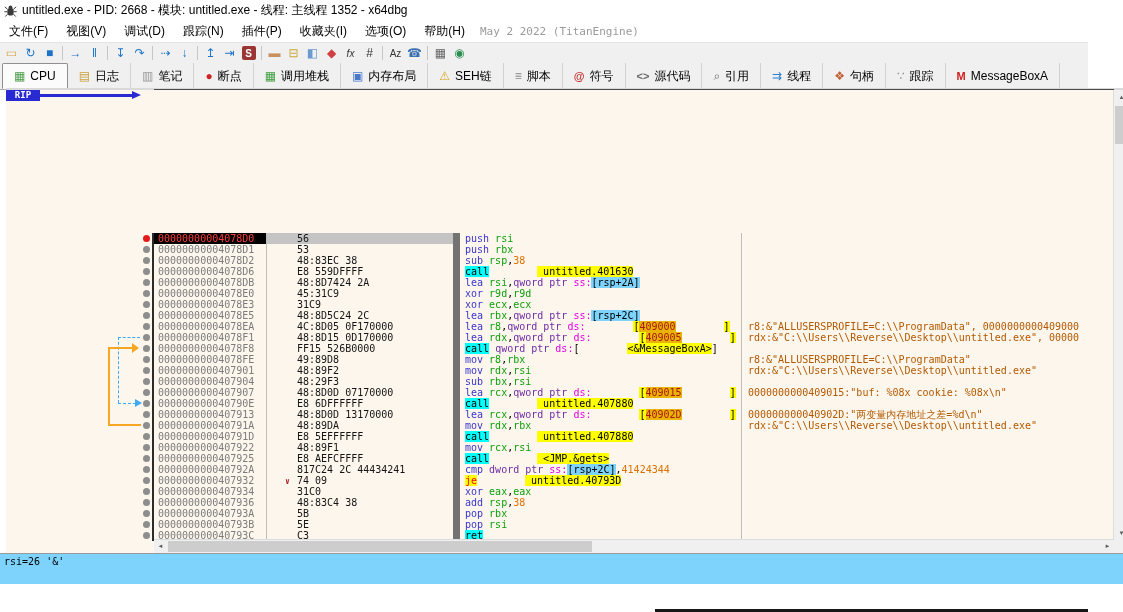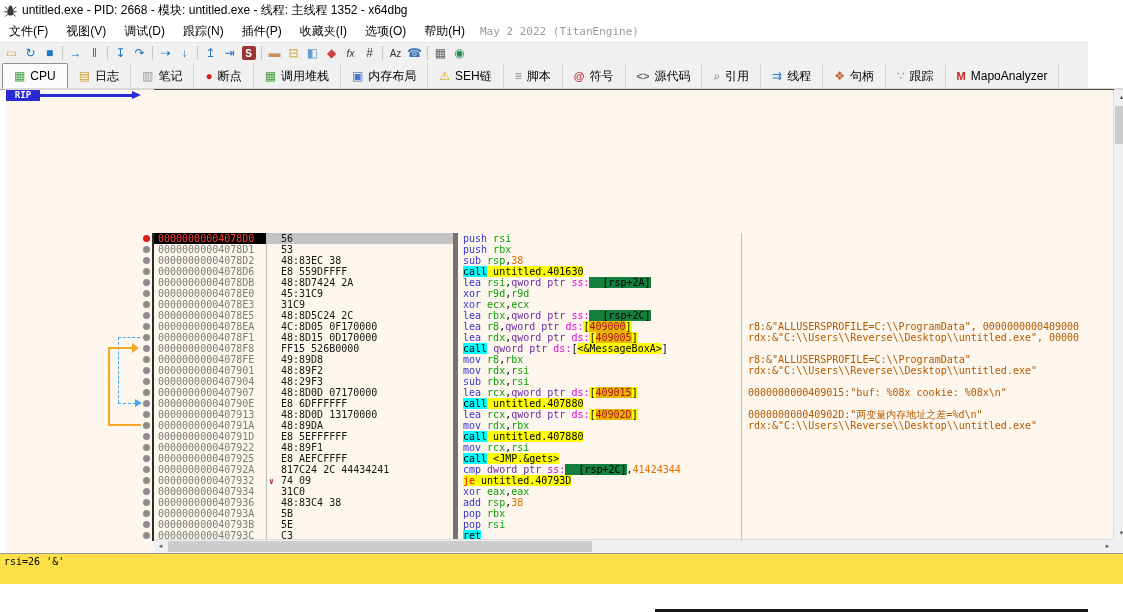--- a/index.html
+++ b/index.html
@@ -29,32 +29,32 @@
   .topstrip{position:absolute;top:0;left:0;right:0;height:2px;background:#d9d9d9;}
   .tableline{position:absolute;top:1px;left:148px;right:15px;height:1px;background:#4a4a4a;}
   .rows{position:absolute;top:2px;left:0;right:15px;height:451px;overflow:hidden;
         font-family:"DejaVu Sans Mono",monospace;font-size:10px;line-height:11px;white-space:pre;}
   .row{display:flex;height:11px;}
   .row>div{box-sizing:border-box;overflow:hidden;}
   .c-margin{width:148px;position:relative;border-right:2px solid #2b2b2b;flex:none;}
   .dot{position:absolute;left:137px;top:2px;width:7px;height:7px;border-radius:50%;background:#8d8d8d;}
   .dot.red{background:#e21a1a;}
   .c-addr{width:112px;flex:none;color:#7c7c7c;padding-left:4px;}
-  .c-bytes{width:187px;flex:none;color:#141414;border-left:1px solid #bdbdbd;padding-left:2px;}
-  .c-ins{width:288px;flex:none;border-left:5px solid #737373;padding-left:5px;color:#000;}
+  .c-bytes{width:187px;flex:none;color:#141414;border-left:1px solid #bdbdbd;padding-left:18px;}
+  .c-ins{width:288px;flex:none;border-left:7px solid #737373;padding-left:5px;color:#000;}
   .c-cmt{flex:1;border-left:1px solid #bdbdbd;padding-left:6px;color:#b35900;}
   .jmark{display:inline-block;width:12px;color:#b22222;font-weight:bold;font-size:8px;}
   .row.cur .c-addr{background:#000;color:#ff3c3c;}
   .row.cur .c-bytes{background:#c4c4c4;}
   .t-m{color:#3836ce;} .t-r{color:#0ca00c;} .t-p{color:#000;} .t-k{color:#6f2da8;}
   .t-s{color:#e400e4;} .t-n{color:#e07000;}
   .t-cm,.t-rm{background:#00ffff;color:#000;}
-  .t-ct,.t-jt,.t-um,.t-yb{background:#ffff00;color:#000;}
+  .t-ct,.t-jt,.t-um,.t-yb{background:#ffff00;color:#000;margin-left:48px;}
   .t-jm{background:#ffff00;color:#ff0000;}
-  .t-sb{background:#15803d;color:#000;padding-left:13px;}
+  .t-sb{background:#7dd3fc;color:#000;}
   .t-db{background:#eab308;color:#a81616;}
 
   
   .ripbox{position:absolute;left:0;top:0;width:34px;height:11px;background:#2a2ad2;color:#fff;
           font-family:"DejaVu Sans Mono",monospace;font-size:9px;font-weight:bold;text-align:center;line-height:11px;}
   .ripline{position:absolute;left:34px;top:4px;width:92px;height:3px;background:#2a2ad2;}
   .riphead{position:absolute;left:126px;top:1px;width:0;height:0;
            border-left:9px solid #2a2ad2;border-top:4px solid transparent;border-bottom:4px solid transparent;}
   .seg{position:absolute;}
   .jb-h1{left:112px;top:247px;width:22px;border-top:1px dashed #3fa9f5;}
@@ -73,21 +73,21 @@
   .vscroll .btn{position:absolute;left:0;width:15px;height:14px;color:#5b5b5b;font-size:6px;text-align:center;line-height:14px;}
   .vscroll .btn.up{top:0;} .vscroll .btn.dn{bottom:0;}
   .vthumb{position:absolute;left:1px;top:16px;width:13px;height:38px;background:#cdcdcd;}
   .hscroll{position:absolute;left:148px;right:15px;bottom:0;height:13px;background:#f0f0f0;border-top:1px solid #dcdcdc;}
   .hscroll .btn{position:absolute;top:0;width:13px;height:13px;color:#5b5b5b;font-size:6px;text-align:center;line-height:13px;}
   .hscroll .btn.lf{left:0;} .hscroll .btn.rt{right:0;}
   .hthumb{position:absolute;left:14px;top:1px;width:424px;height:11px;background:#cdcdcd;}
   .corner{position:absolute;right:0;bottom:0;width:15px;height:13px;background:#f0f0f0;}
 
   
-  .infobox{position:absolute;top:553px;left:0;width:1123px;height:31px;background:#fde047;
+  .infobox{position:absolute;top:553px;left:0;width:1123px;height:31px;background:#7dd3fc;
            border-top:1px solid #9a9a9a;font-family:"DejaVu Sans Mono",monospace;font-size:10px;color:#000;
            padding:2px 0 0 4px;box-sizing:border-box;}
   .statusline{position:absolute;top:584px;left:0;width:1123px;height:28px;background:#fdf6ec;
            border-top:1px solid #bdbdbd;font-family:"DejaVu Sans Mono",monospace;font-size:10px;color:#000;
            padding:6px 0 0 4px;box-sizing:border-box;}
   .watermark{position:absolute;right:12px;bottom:4px;font-family:"DejaVu Sans",sans-serif;font-weight:bold;
            font-size:27px;color:rgba(255,255,255,0.97);letter-spacing:1px;z-index:6;
            text-shadow:0 0 2px rgba(190,190,190,0.45);}
   .bottombar{position:absolute;left:655px;right:0;bottom:0;height:3px;background:#161616;z-index:5;}
 </style>
@@ -249,21 +249,21 @@
       <div class="tab">
         <span class="ticon" style="color: rgb(192, 96, 48);">❖</span>
         <span>句柄</span>
       </div>
       <div class="tab">
         <span class="ticon" style="color: rgb(136, 136, 136);">∵</span>
         <span>跟踪</span>
       </div>
       <div class="tab">
         <span class="ticon" style="color: rgb(208, 32, 32); font-weight: bold; font-size: 11px;">M</span>
-        <span>MapoAnalyzer</span>
+        <span>MessageBoxA</span>
       </div>
     </div>
 
   <div class="disasm">
     <div class="topstrip"></div>
     <div class="tableline"></div>
     <div class="rows">
       <div class="ripbox">RIP</div>
       <div class="ripline"></div>
       <div class="riphead"></div>

